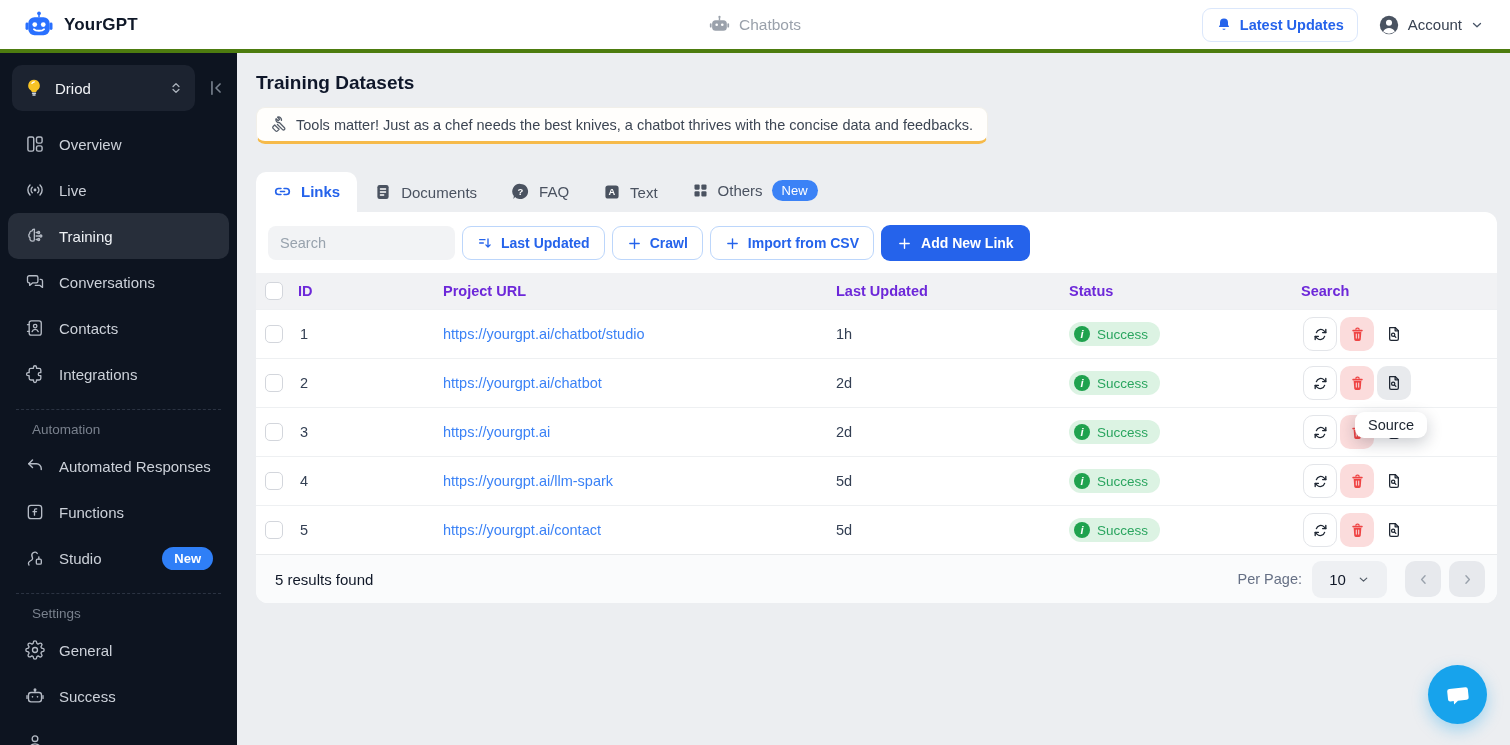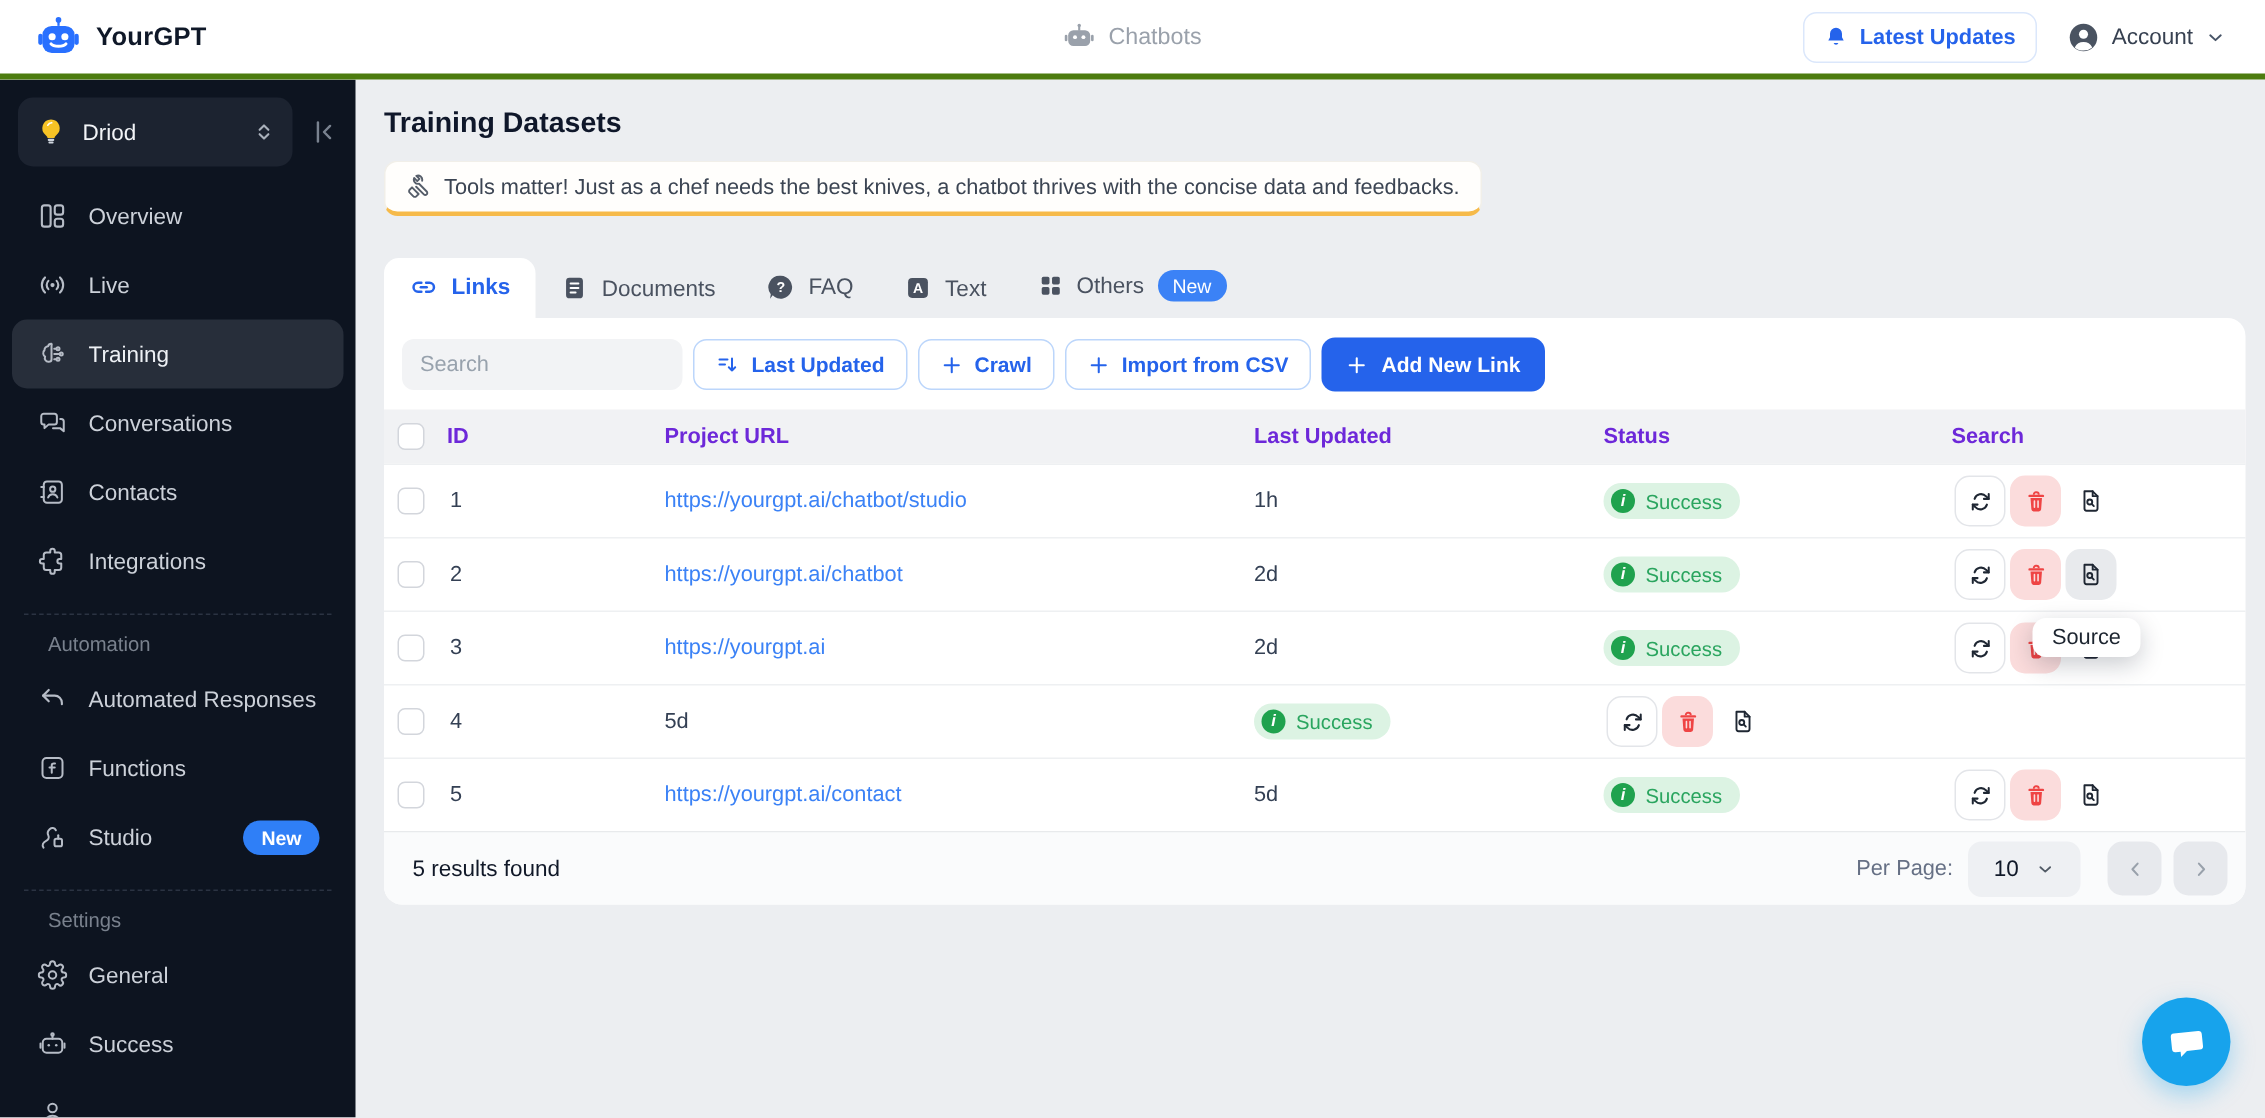--- a/index.html
+++ b/index.html
@@ -618,20 +618,21 @@
               <circle cx="10.9" cy="12.9" r="2.2"></circle>
               <path d="M12.6 14.6l1.9 1.9"></path>
             </svg>
         </button>
       </span>
     </div>
 
     <div class="tgrid trow">
       <span class="checkbox"></span>
       <span class="cell-id">4</span>
+      <a class="url-link">https://yourgpt.ai/llm-spark</a>
       <span>5d</span>
       <span><span class="status-badge">
             <span class="info-dot">i</span>
             <span>Success</span>
           </span></span>
       <span class="actions">
         <button class="action-btn action-refresh">
           <svg width="17" height="17" viewBox="0 0 24 24" fill="none" stroke="#1f2733" stroke-width="1.9" stroke-linecap="round" stroke-linejoin="round">
               <polyline points="19.5 4.8 19.5 9.3 15 9.3"></polyline>
               <polyline points="4.5 19.2 4.5 14.7 9 14.7"></polyline>

